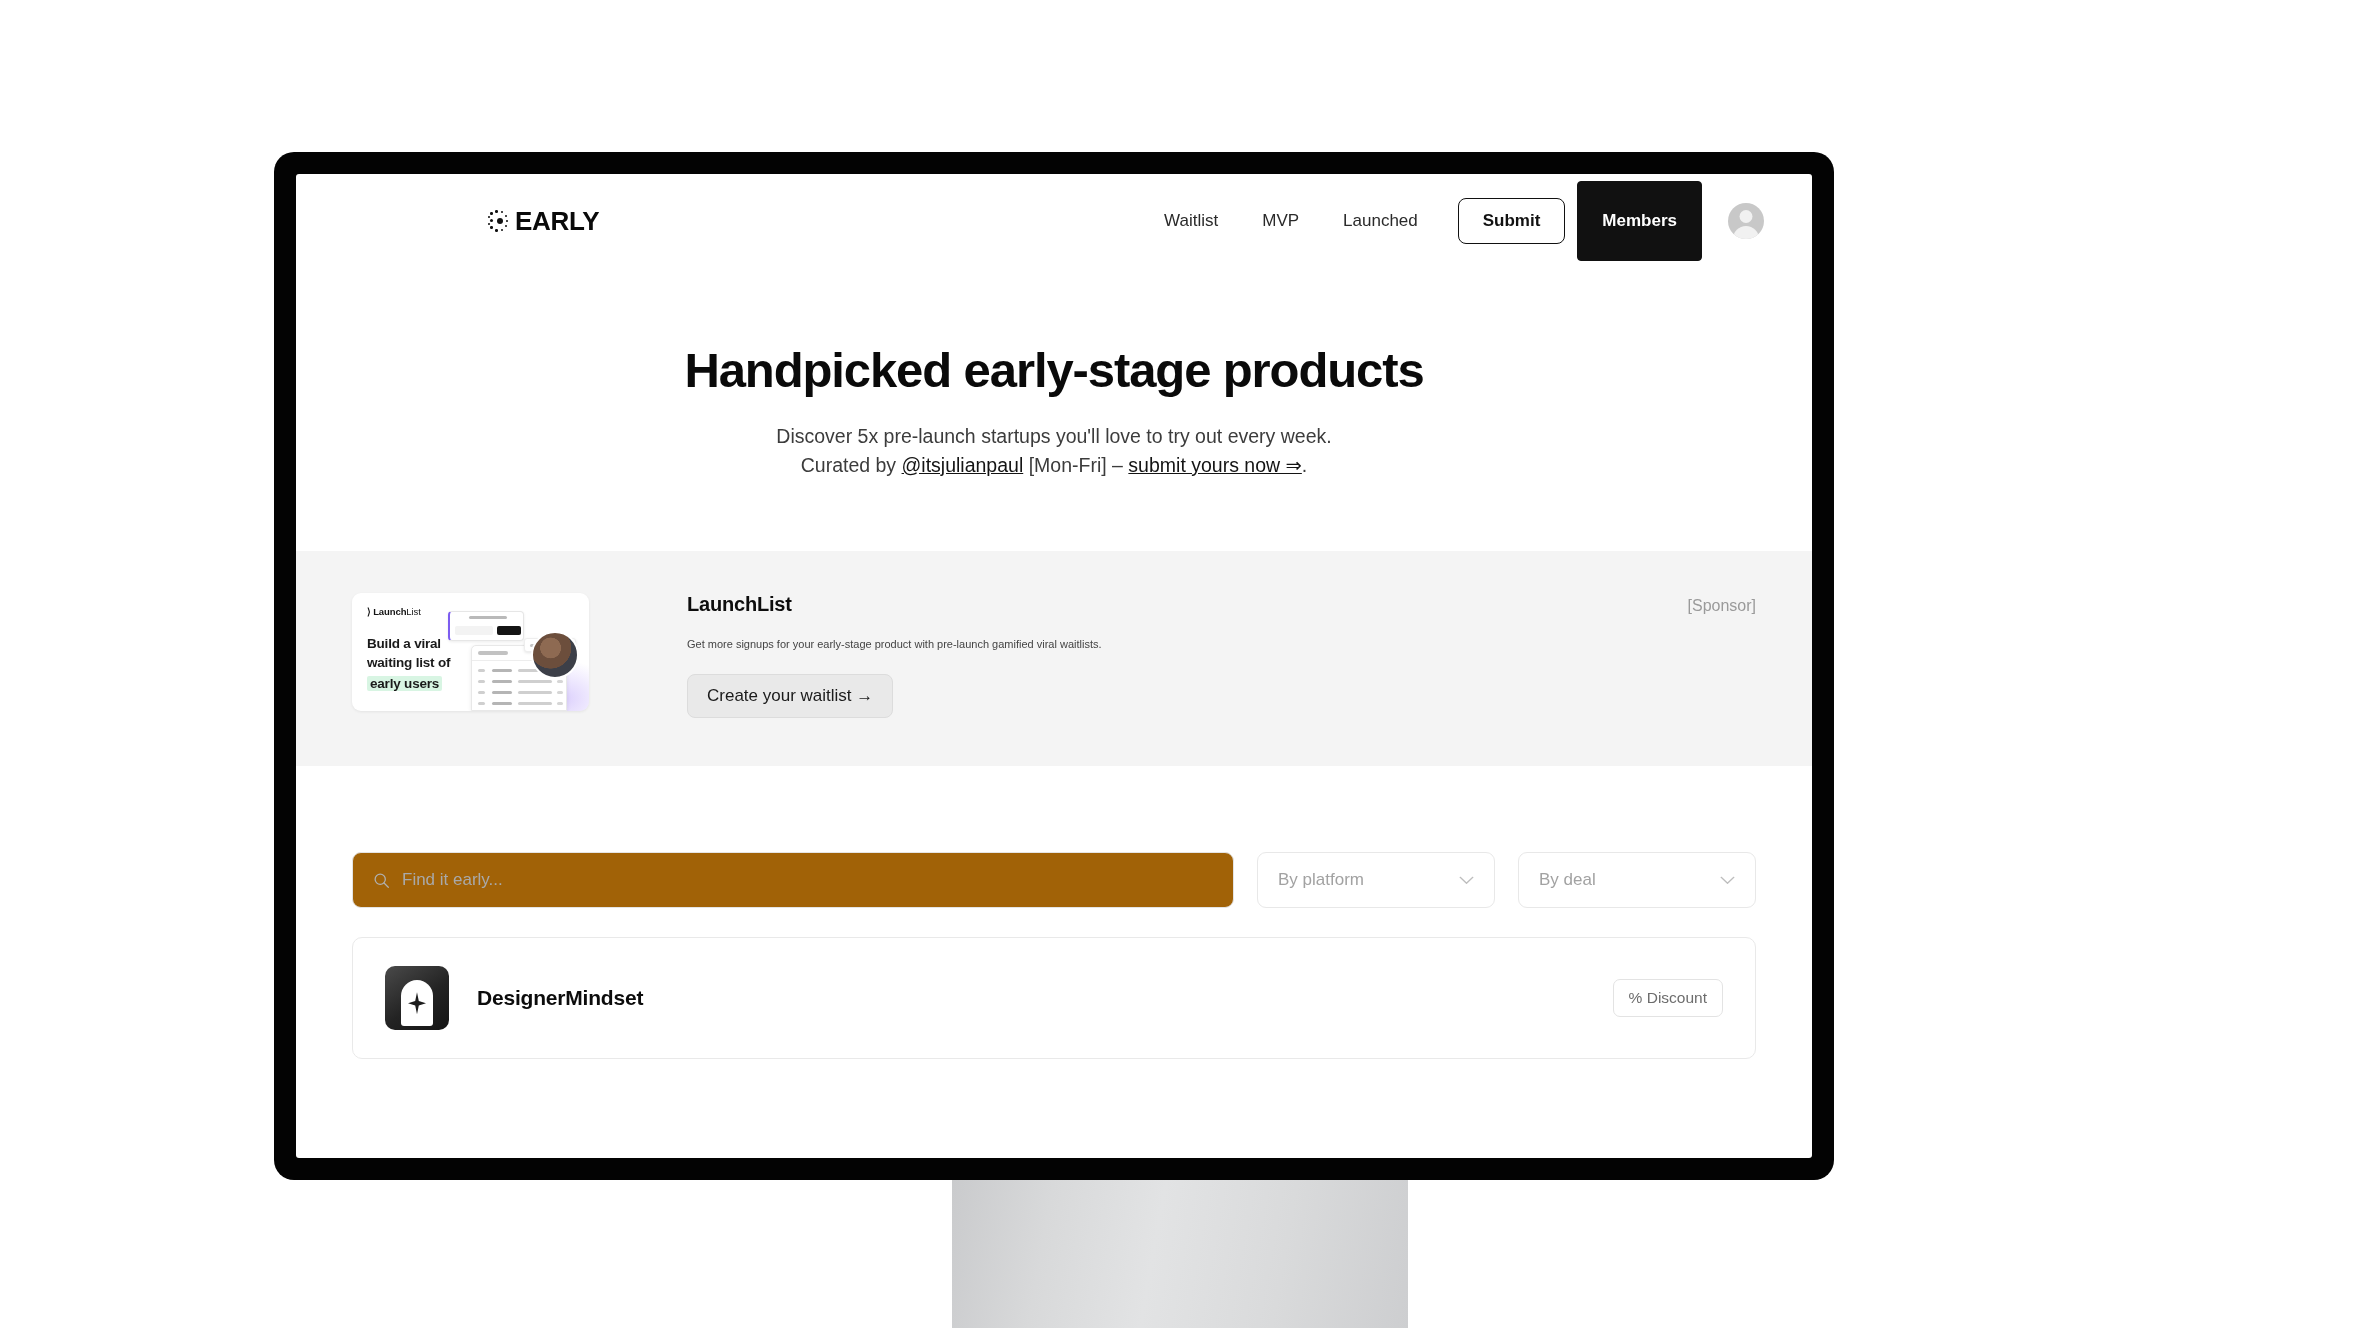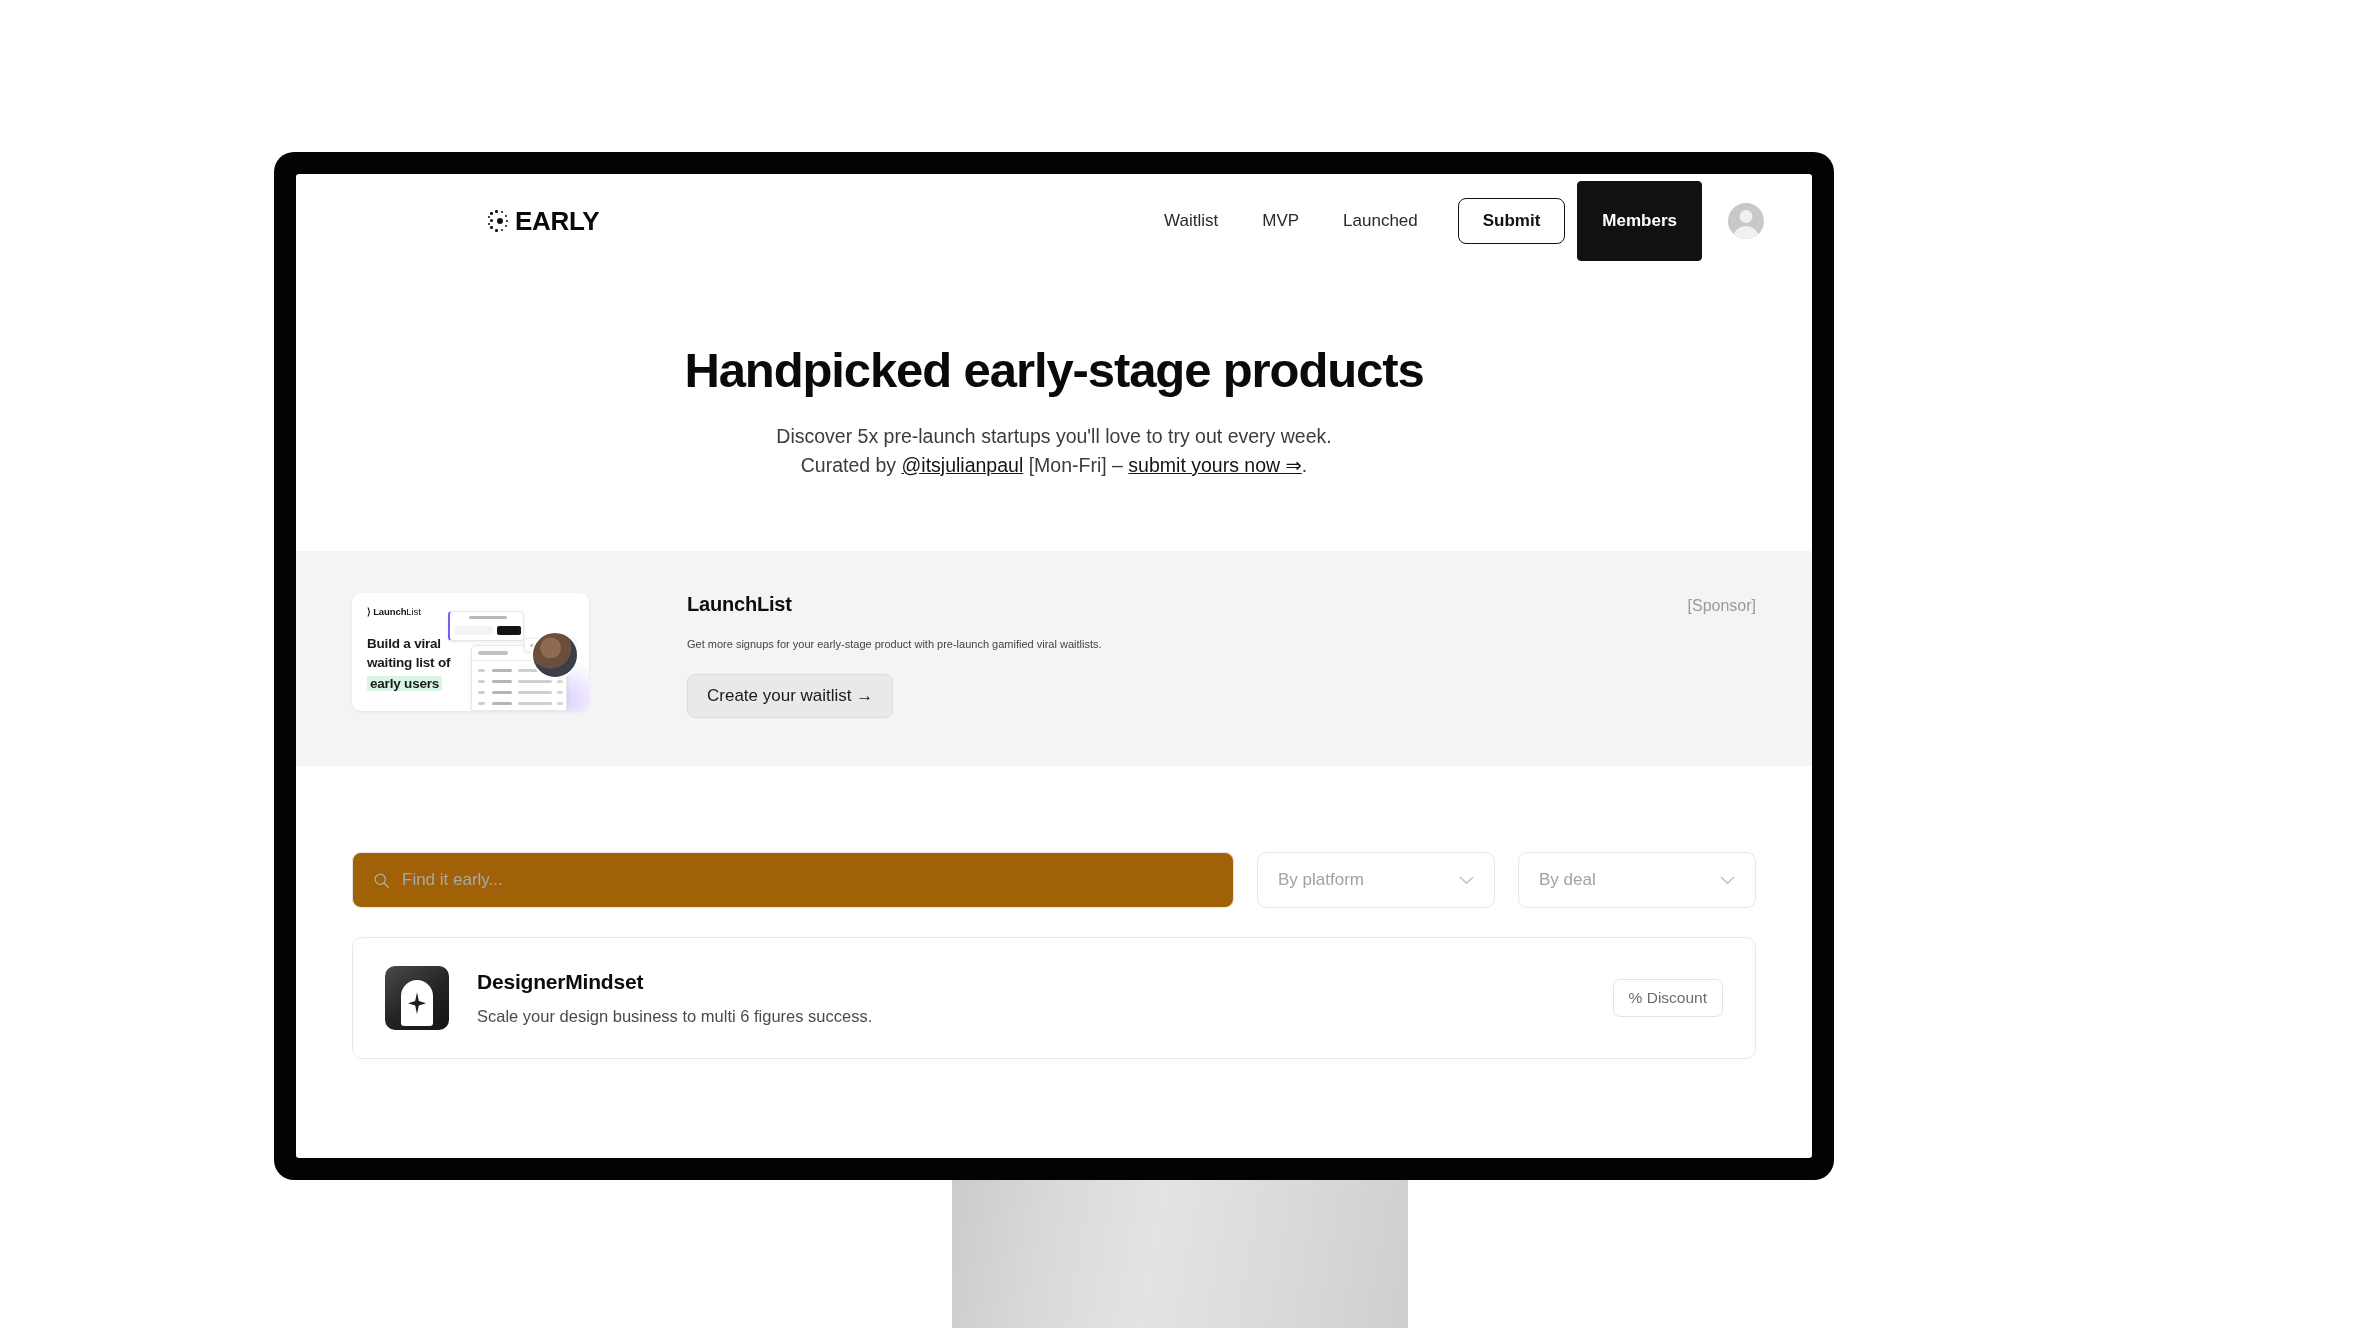--- a/index.html
+++ b/index.html
@@ -322,20 +322,19 @@
         </div>
       </div>
 
       <div class="product-card">
         <div class="product-logo">
           <div class="pl-head"></div>
           <div class="pl-star"></div>
         </div>
         <div class="product-text">
           <div class="product-name">DesignerMindset</div>
-          <div class="product-desc">Scale your design business to multi 6 figures success.</div>
         </div>
         <div class="deal-badge">% Discount</div>
       </div>
 
     </div>
   </div>
 </div>
 
 </body></html>

